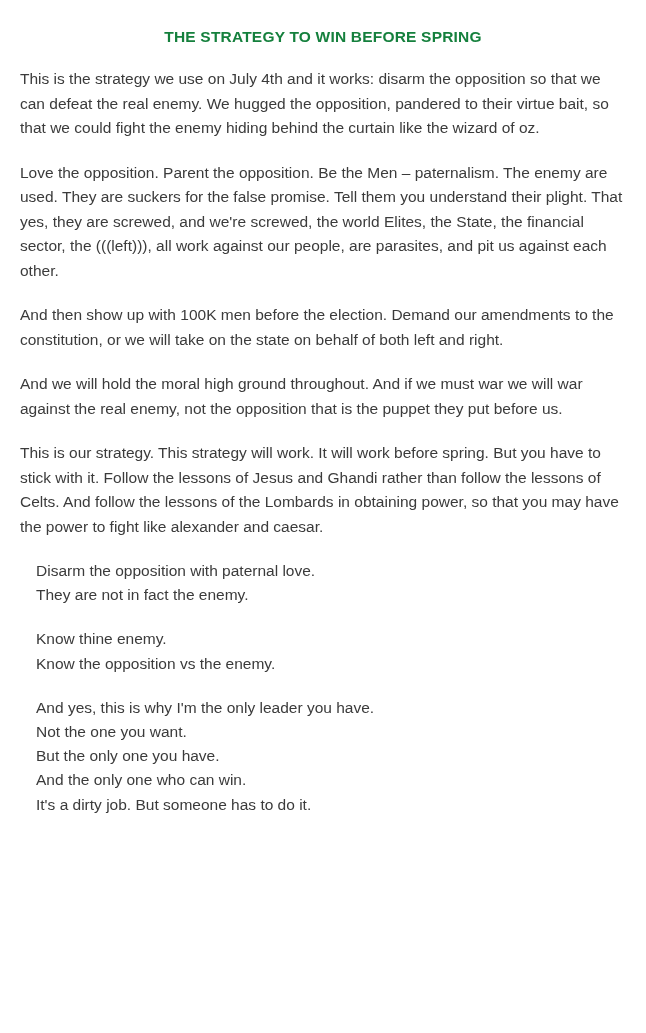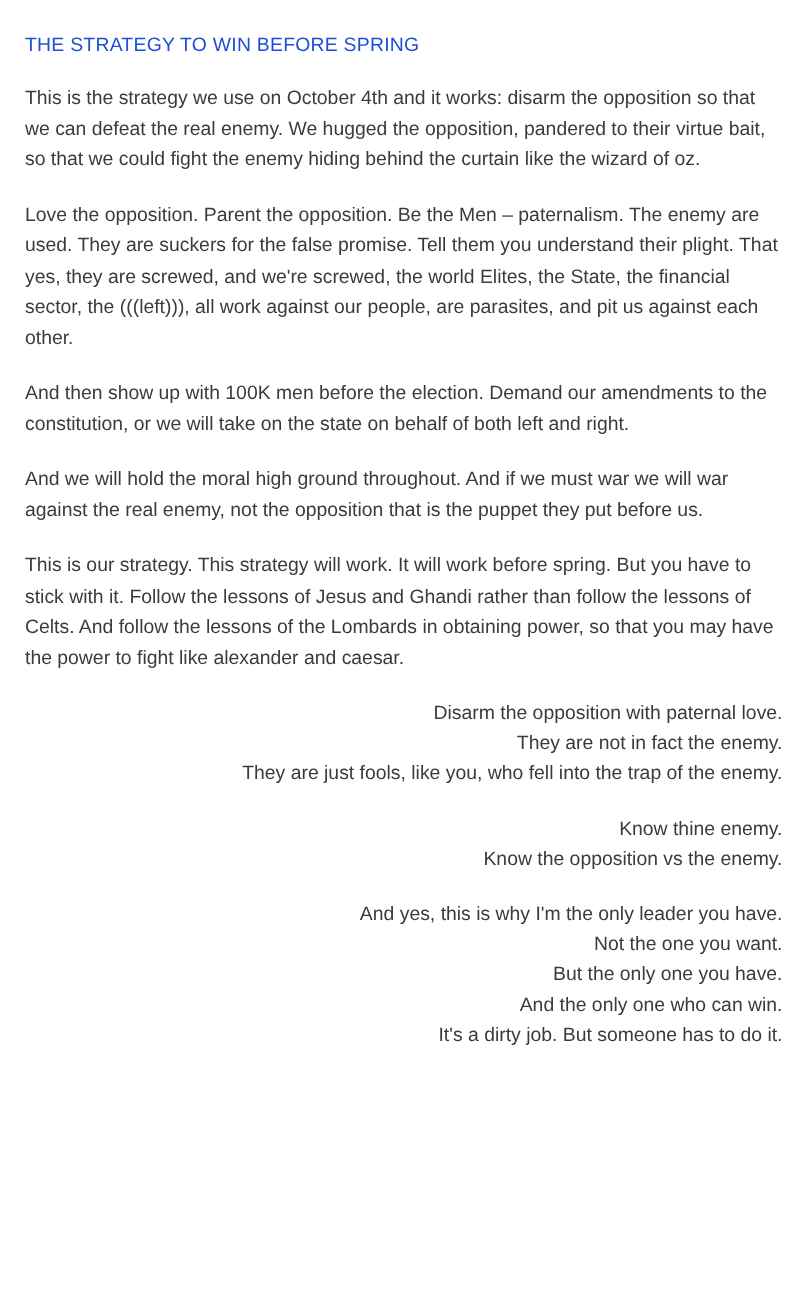--- a/index.html
+++ b/index.html
@@ -18,35 +18,35 @@
     position: relative;
     width: 646px;
     height: 1033px;
     box-sizing: border-box;
     padding: 26px 20px 0 20px;
     background: #ffffff;
   }
   .doc-title {
     font-size: 15.5px;
     line-height: 21px;
-    color: #1d4ed8;
+    color: #15803d;
     letter-spacing: 0.2px;
     margin: 0 0 20px 0;
-    font-weight: 400;
+    font-weight: 700;
+    text-align: center;
   }
   .para {
     font-size: 15.5px;
     line-height: 24.5px;
     color: #3b3b3b;
     margin: 0 0 20px 0;
     max-width: 608px;
   }
   .block {
     margin: 0 0 20px 16px;
-    text-align: right;
   }
   .line {
     font-size: 15.5px;
     line-height: 24.2px;
     color: #3b3b3b;
   }
   .block .line:last-child {
     margin-bottom: 0;
   }
   .tail-fade {
@@ -58,30 +58,29 @@
     background: #ffffff;
   }
 </style>
 </head>
 <body>
 
 <div class="page">
 
   <h1 class="doc-title">THE STRATEGY TO WIN BEFORE SPRING</h1>
 
-  <p class="para">This is the strategy we use on October 4th and it works: disarm the opposition so that we can defeat the real enemy. We hugged the opposition, pandered to their virtue bait, so that we could fight the enemy hiding behind the curtain like the wizard of oz.</p>
+  <p class="para">This is the strategy we use on July 4th and it works: disarm the opposition so that we can defeat the real enemy. We hugged the opposition, pandered to their virtue bait, so that we could fight the enemy hiding behind the curtain like the wizard of oz.</p>
   <p class="para">Love the opposition. Parent the opposition. Be the Men – paternalism. The enemy are used. They are suckers for the false promise. Tell them you understand their plight. That yes, they are screwed, and we're screwed, the world Elites, the State, the financial sector, the (((left))), all work against our people, are parasites, and pit us against each other.</p>
   <p class="para">And then show up with 100K men before the election. Demand our amendments to the constitution, or we will take on the state on behalf of both left and right.</p>
   <p class="para">And we will hold the moral high ground throughout. And if we must war we will war against the real enemy, not the opposition that is the puppet they put before us.</p>
   <p class="para">This is our strategy. This strategy will work. It will work before spring. But you have to stick with it. Follow the lessons of Jesus and Ghandi rather than follow the lessons of Celts. And follow the lessons of the Lombards in obtaining power, so that you may have the power to fight like alexander and caesar.</p>
 
   <div class="block">
     <div class="line">Disarm the opposition with paternal love.</div>
     <div class="line">They are not in fact the enemy.</div>
-    <div class="line">They are just fools, like you, who fell into the trap of the enemy.</div>
   </div>
 
   <div class="block">
     <div class="line">Know thine enemy.</div>
     <div class="line">Know the opposition vs the enemy.</div>
   </div>
 
   <div class="block">
     <div class="line">And yes, this is why I'm the only leader you have.</div>
     <div class="line">Not the one you want.</div>

